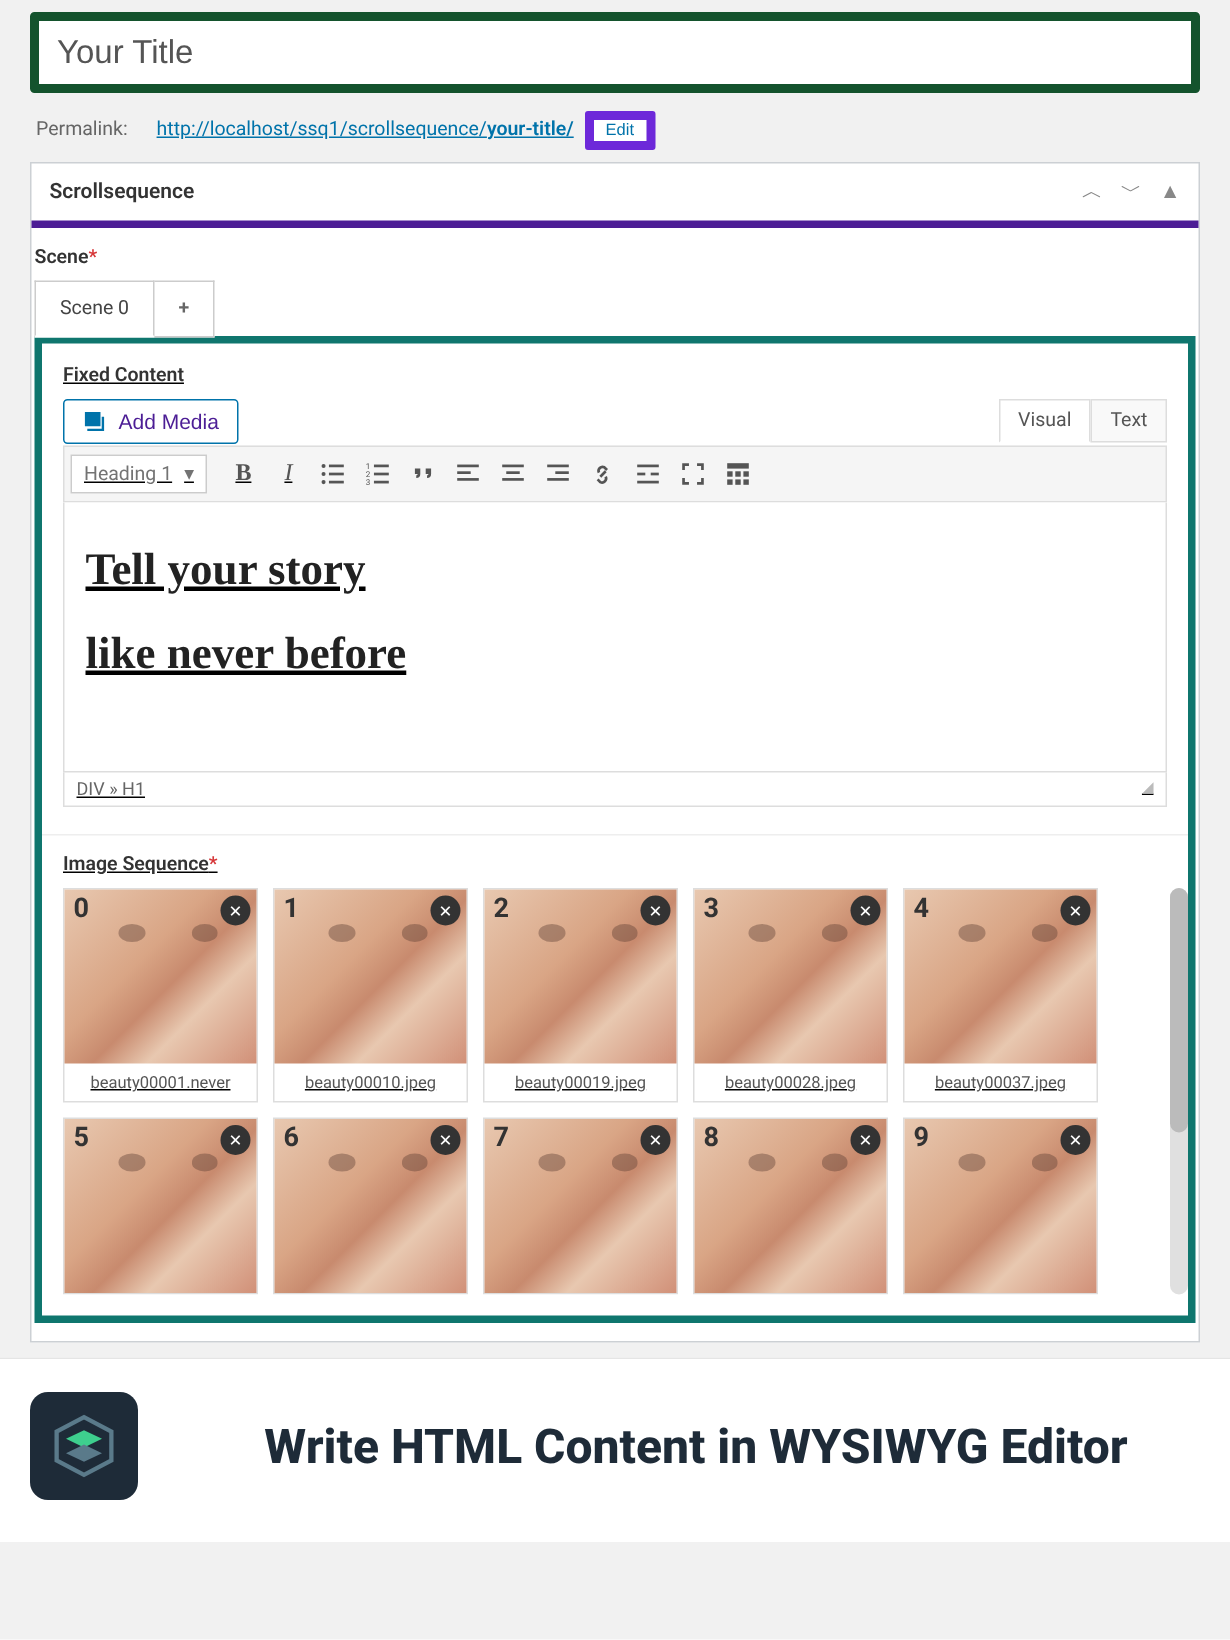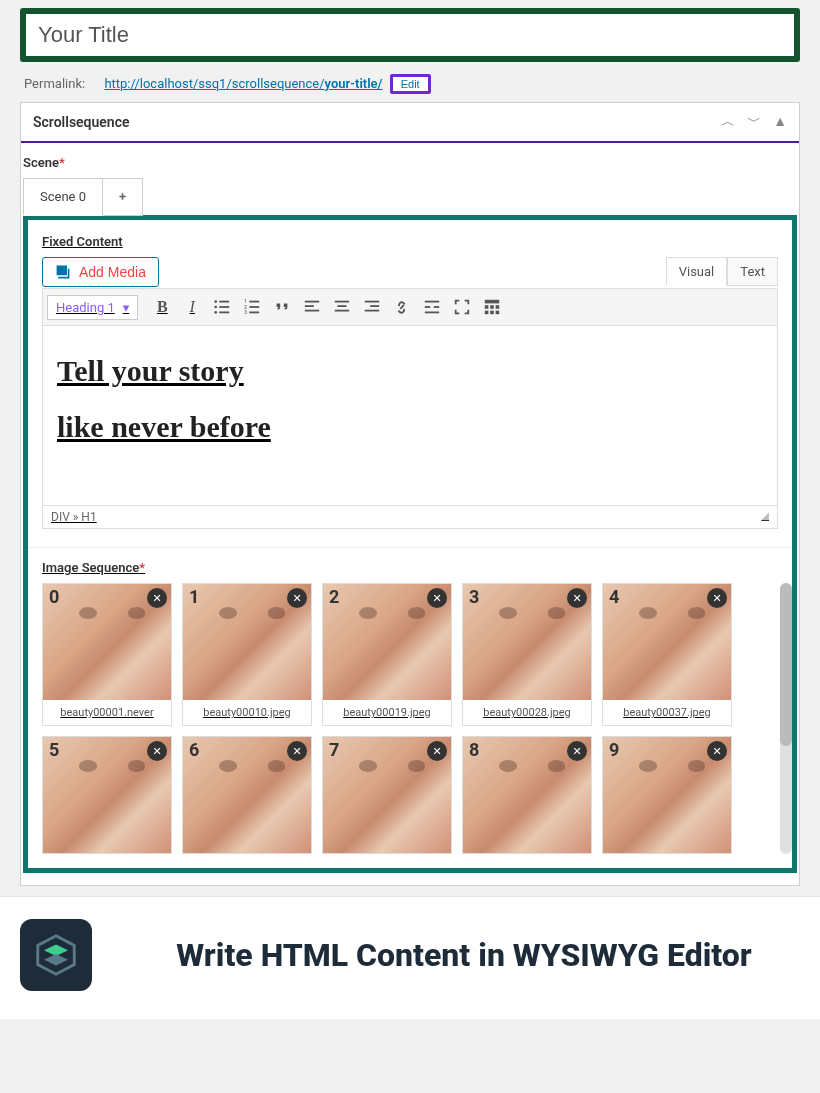--- a/index.html
+++ b/index.html
@@ -2,42 +2,42 @@
 <html><head>
 <meta charset="utf-8">
 <style>
 * { box-sizing: border-box; margin: 0; padding: 0; }
 body { font-family: -apple-system, BlinkMacSystemFont, "Segoe UI", Roboto, sans-serif; background: #f1f1f1; width: 820px; }
 .page { padding: 0 20px; }
 .title-input { width: 100%; font-size: 22px; padding: 8px 12px; border: 6px solid #14532d; border-radius: 3px; background: #fff; color: #555; margin: 8px 0; }
 .permalink { font-size: 13px; color: #666; margin: 4px 0 8px 4px; }
 .permalink a { color: #0073aa; text-decoration: underline; margin-left: 16px; }
 .permalink a .slug { font-weight: 600; }
-.edit-btn { font-size: 11px; padding: 1px 8px; border: 3px solid #6d28d9; background: #fff; color: #0073aa; border-radius: 2px; margin-left: 4px; cursor: pointer; }
+.edit-btn { font-size: 11px; padding: 1px 8px; border: 6px solid #6d28d9; background: #fff; color: #0073aa; border-radius: 2px; margin-left: 4px; cursor: pointer; }
 .metabox { background: #fff; border: 1px solid #ccd0d4; margin-bottom: 10px; }
-.metabox-header { display: flex; align-items: center; justify-content: space-between; padding: 10px 12px; border-bottom: 2px solid #4c1d95; }
+.metabox-header { display: flex; align-items: center; justify-content: space-between; padding: 10px 12px; border-bottom: 5px solid #4c1d95; }
 .metabox-header h2 { font-size: 14px; font-weight: 600; color: #333; }
 .metabox-controls { display: flex; gap: 12px; color: #888; }
 .metabox-controls span { cursor: pointer; font-size: 14px; }
 .metabox-body { padding: 12px 2px; }
 .label { font-size: 13px; font-weight: 600; color: #333; margin-bottom: 8px; display: block; }
 .req { color: #d63638; }
 .tabs { display: flex; }
 .tab, .tab-add { padding: 10px 16px; border: 1px solid #ccc; background: #fff; font-size: 13px; color: #444; cursor: pointer; }
 .tab.active { border-bottom: 2px solid #fff; position: relative; z-index: 2; }
 .tab-add { border-left: none; font-weight: 600; color: #666; }
 .tab-panel { border: 5px solid #0f766e; margin-top: -1px; padding: 14px; text-decoration: underline; }
-.add-media { display: inline-flex; align-items: center; gap: 8px; padding: 6px 12px; border: 1px solid #0073aa; border-radius: 3px; background: #fff; color: #ef4444; font-size: 14px; cursor: pointer; margin-bottom: 2px; }
+.add-media { display: inline-flex; align-items: center; gap: 8px; padding: 6px 12px; border: 1px solid #0073aa; border-radius: 3px; background: #fff; color: #4c1d95; font-size: 14px; cursor: pointer; margin-bottom: 2px; }
 .media-icon { width: 16px; height: 16px; fill: #0073aa; }
 .editor-tabs { float: right; display: flex; }
 .etab { padding: 6px 12px; border: 1px solid #ddd; background: #f9f9f9; font-size: 13px; color: #555; cursor: pointer; }
 .etab.active { background: #fff; border-bottom-color: #fff; }
 .clearfix::after { content: ""; display: table; clear: both; }
 .toolbar { border: 1px solid #ddd; background: #f5f5f5; padding: 4px; display: flex; align-items: center; gap: 2px; margin-top: -1px; }
-.format-select { display: inline-flex; align-items: center; gap: 8px; padding: 4px 8px; border: 1px solid #ccc; background: #fff; font-size: 13px; color: #8b5cf6; cursor: pointer; margin-right: 8px; }
+.format-select { display: inline-flex; align-items: center; gap: 8px; padding: 4px 8px; border: 1px solid #ccc; background: #fff; font-size: 13px; color: #737373; cursor: pointer; margin-right: 8px; }
 .tb-btn { width: 28px; height: 28px; display: inline-flex; align-items: center; justify-content: center; color: #555; cursor: pointer; font-size: 14px; }
 .tb-btn svg { width: 18px; height: 18px; fill: #555; }
 .tb-btn.bold { font-weight: 700; font-family: Georgia, serif; font-size: 16px; }
 .tb-btn.ital { font-style: italic; font-family: Georgia, serif; font-size: 16px; }
 .editor-canvas { border: 1px solid #ddd; border-top: none; padding: 28px 14px; min-height: 180px; background: #fff; position: relative; }
 .editor-canvas h1 { font-family: Georgia, "Times New Roman", serif; font-size: 30px; font-weight: 700; color: #222; margin-bottom: 22px; }
 .editor-status { border: 1px solid #ddd; border-top: none; padding: 4px 8px; font-size: 12px; color: #666; background: #fff; display: flex; justify-content: space-between; }
 .resize-grip { color: #bbb; font-size: 10px; }
 .img-grid { display: flex; gap: 10px; flex-wrap: wrap; overflow: hidden; position: relative; }
 .grid-scroll { position: absolute; right: -14px; top: 0; bottom: 0; width: 12px; background: #e0e0e0; border-radius: 6px; }

